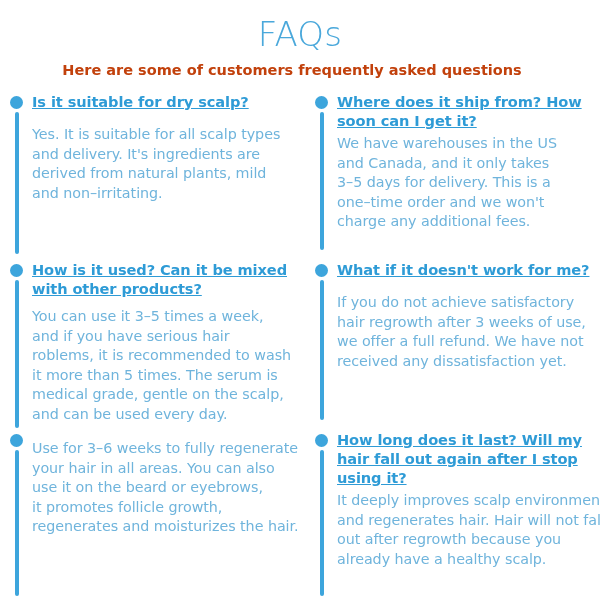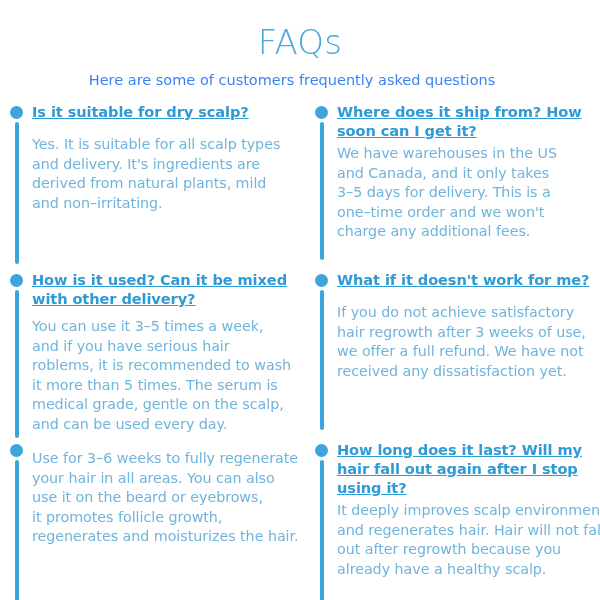--- a/index.html
+++ b/index.html
@@ -25,27 +25,27 @@
   .header {
     text-align: center;
     padding-top: 14px;
   }
   .faq-title {
     font-size: 34px;
     line-height: 40px;
     font-weight: 300;
     color: #4aa8db;
     letter-spacing: 0.2px;
-    margin: 8px;
+    margin: 0;
   }
   .faq-subtitle {
     font-size: 14.5px;
     line-height: 20px;
-    font-weight: 400;
-    color: #3b82f6;
+    font-weight: 700;
+    color: #c2410c;
     margin: 6px 16px 0 0;
   }
 
   
   .faq-grid {
     position: relative;
     margin-top: 12px;
     display: grid;
     grid-template-columns: 295px 295px;
     column-gap: 10px;
@@ -145,21 +145,21 @@
 and Canada, and it only takes
 3–5 days for delivery. This is a
 one–time order and we won't
 charge any additional fees.</p>
     </div>
 
     <div class="faq-item row-2">
       <span class="bullet-dot"></span>
       <span class="bullet-bar bar-r2l"></span>
       <p class="q-text">How is it used? Can it be
-mixed with other delivery?</p>
+mixed with other products?</p>
       <p class="a-text gap-md">You can use it 3–5 times a week,
 and if you have serious hair
 roblems, it is recommended to wash
 it more than 5 times. The serum is
 medical grade, gentle on the scalp,
 and can be used every day.</p>
     </div>
 
     <div class="faq-item row-2">
       <span class="bullet-dot"></span>

